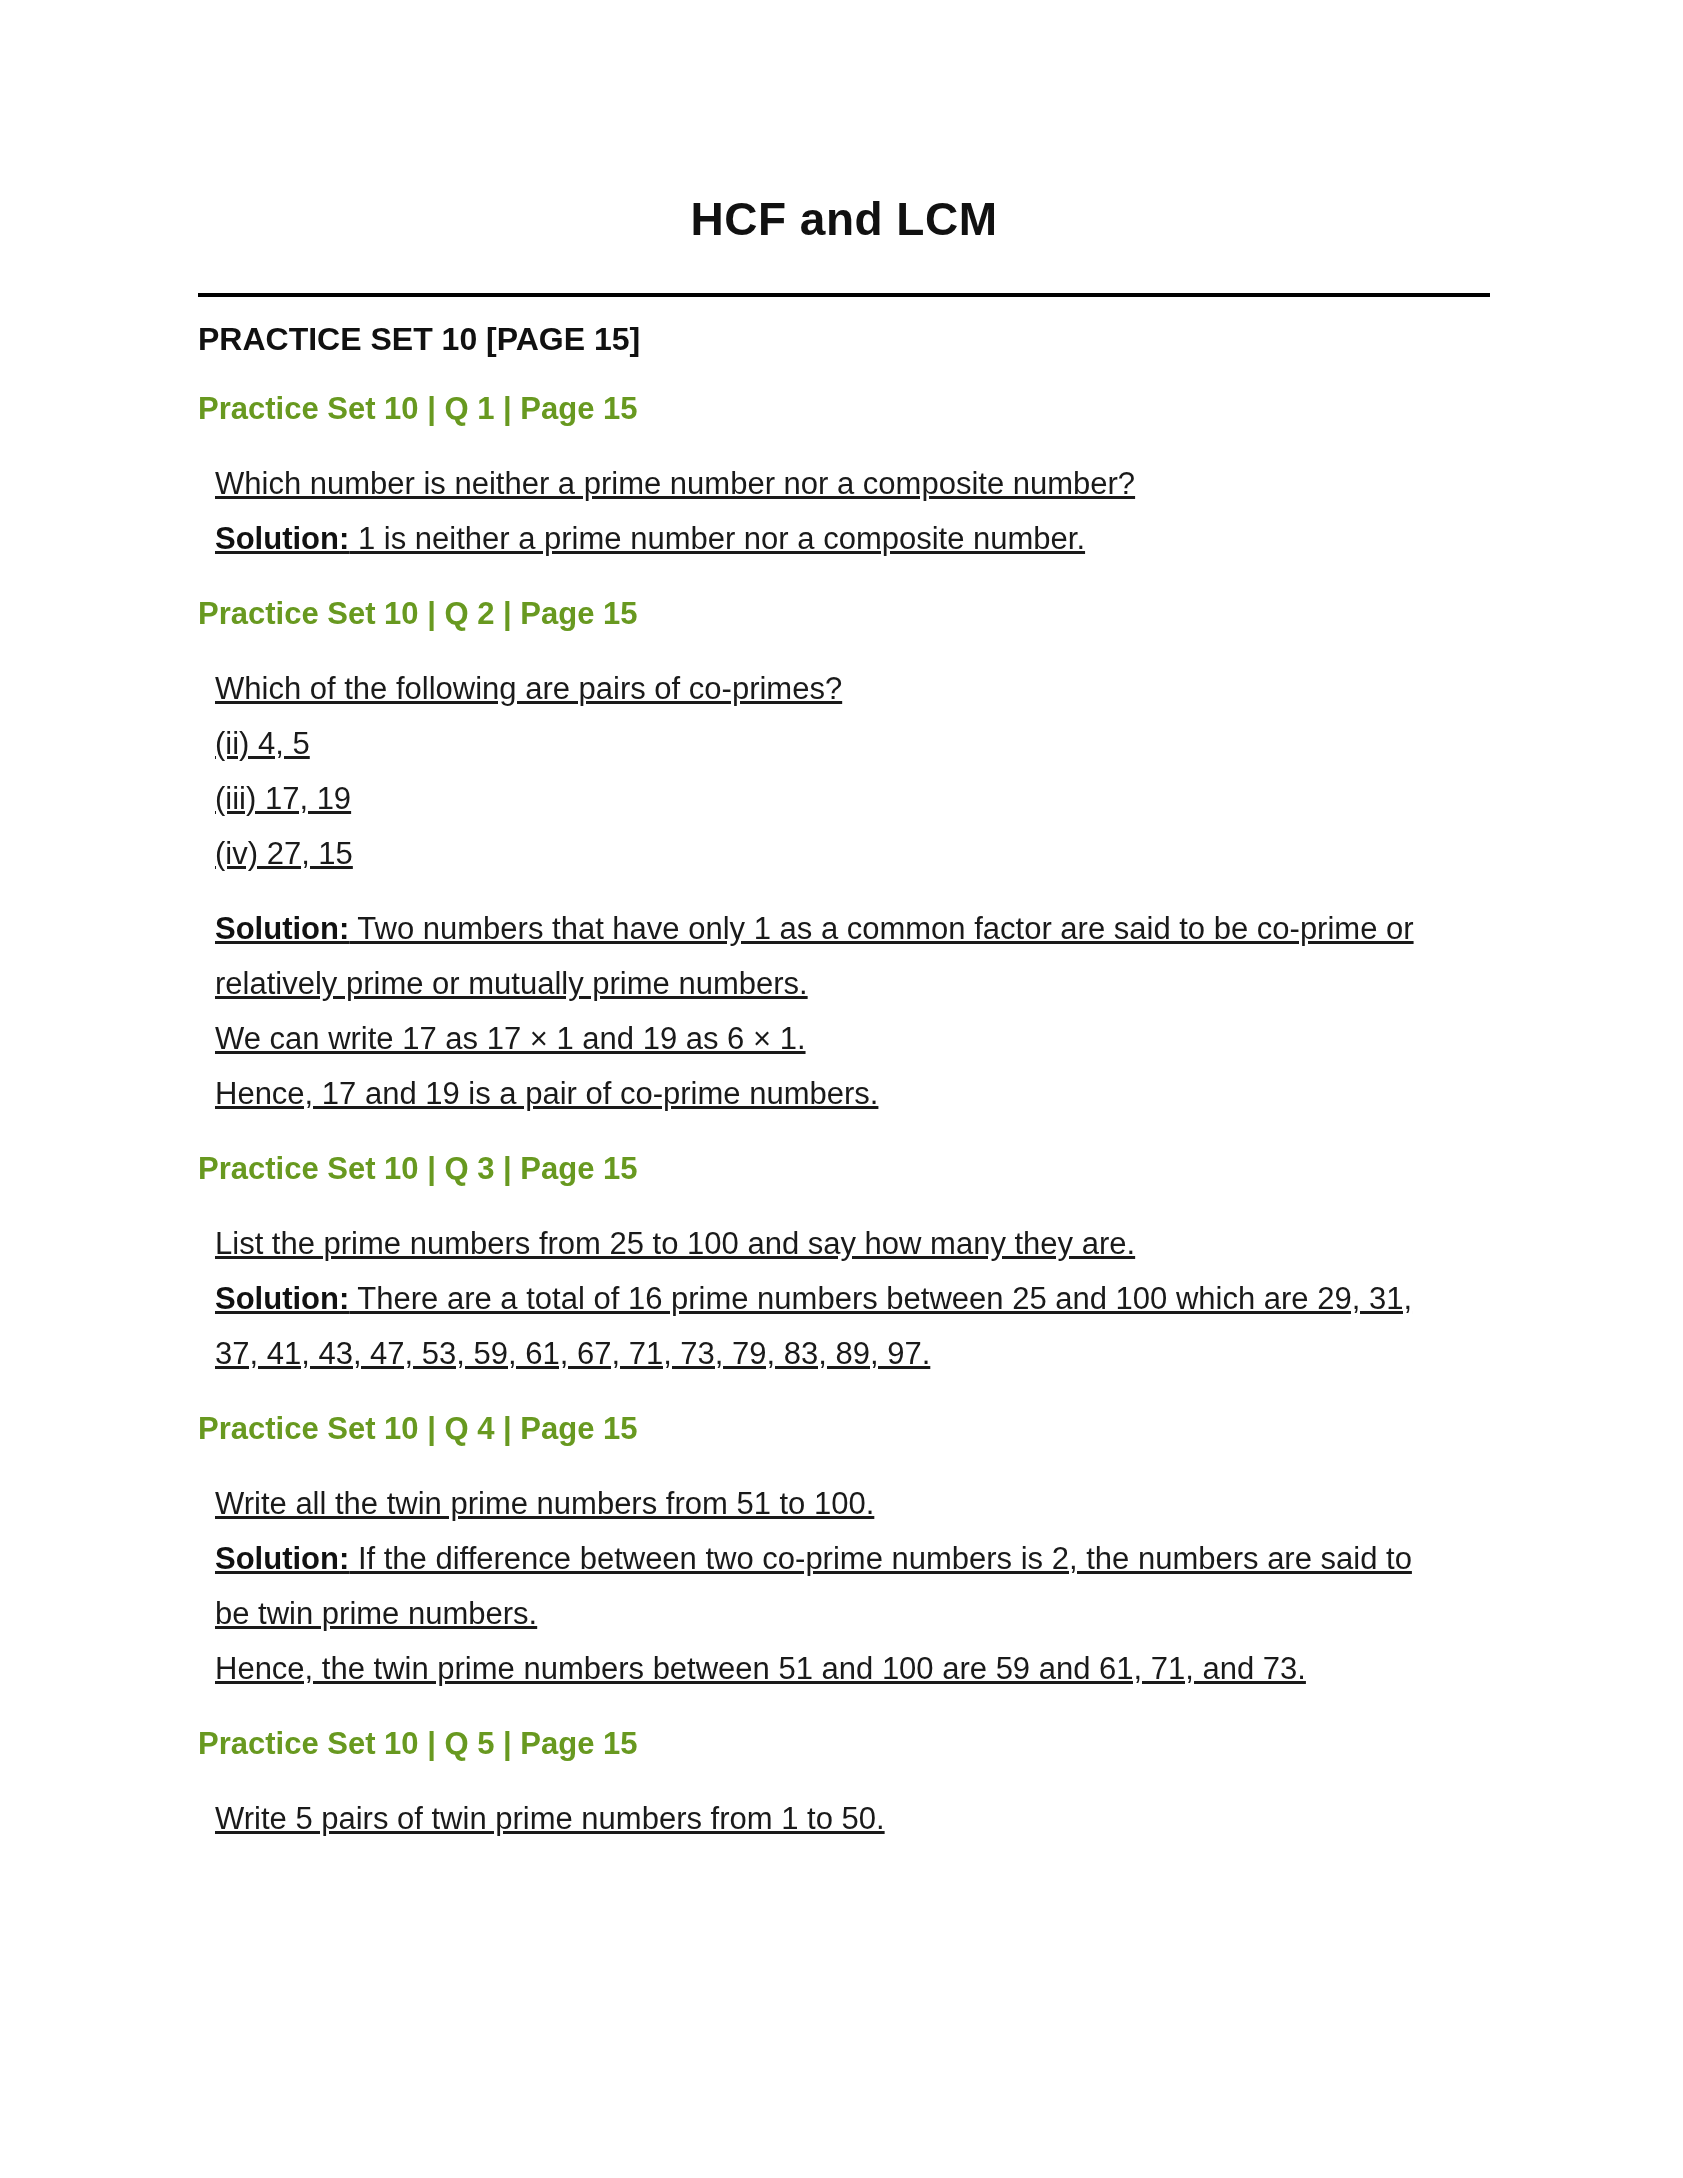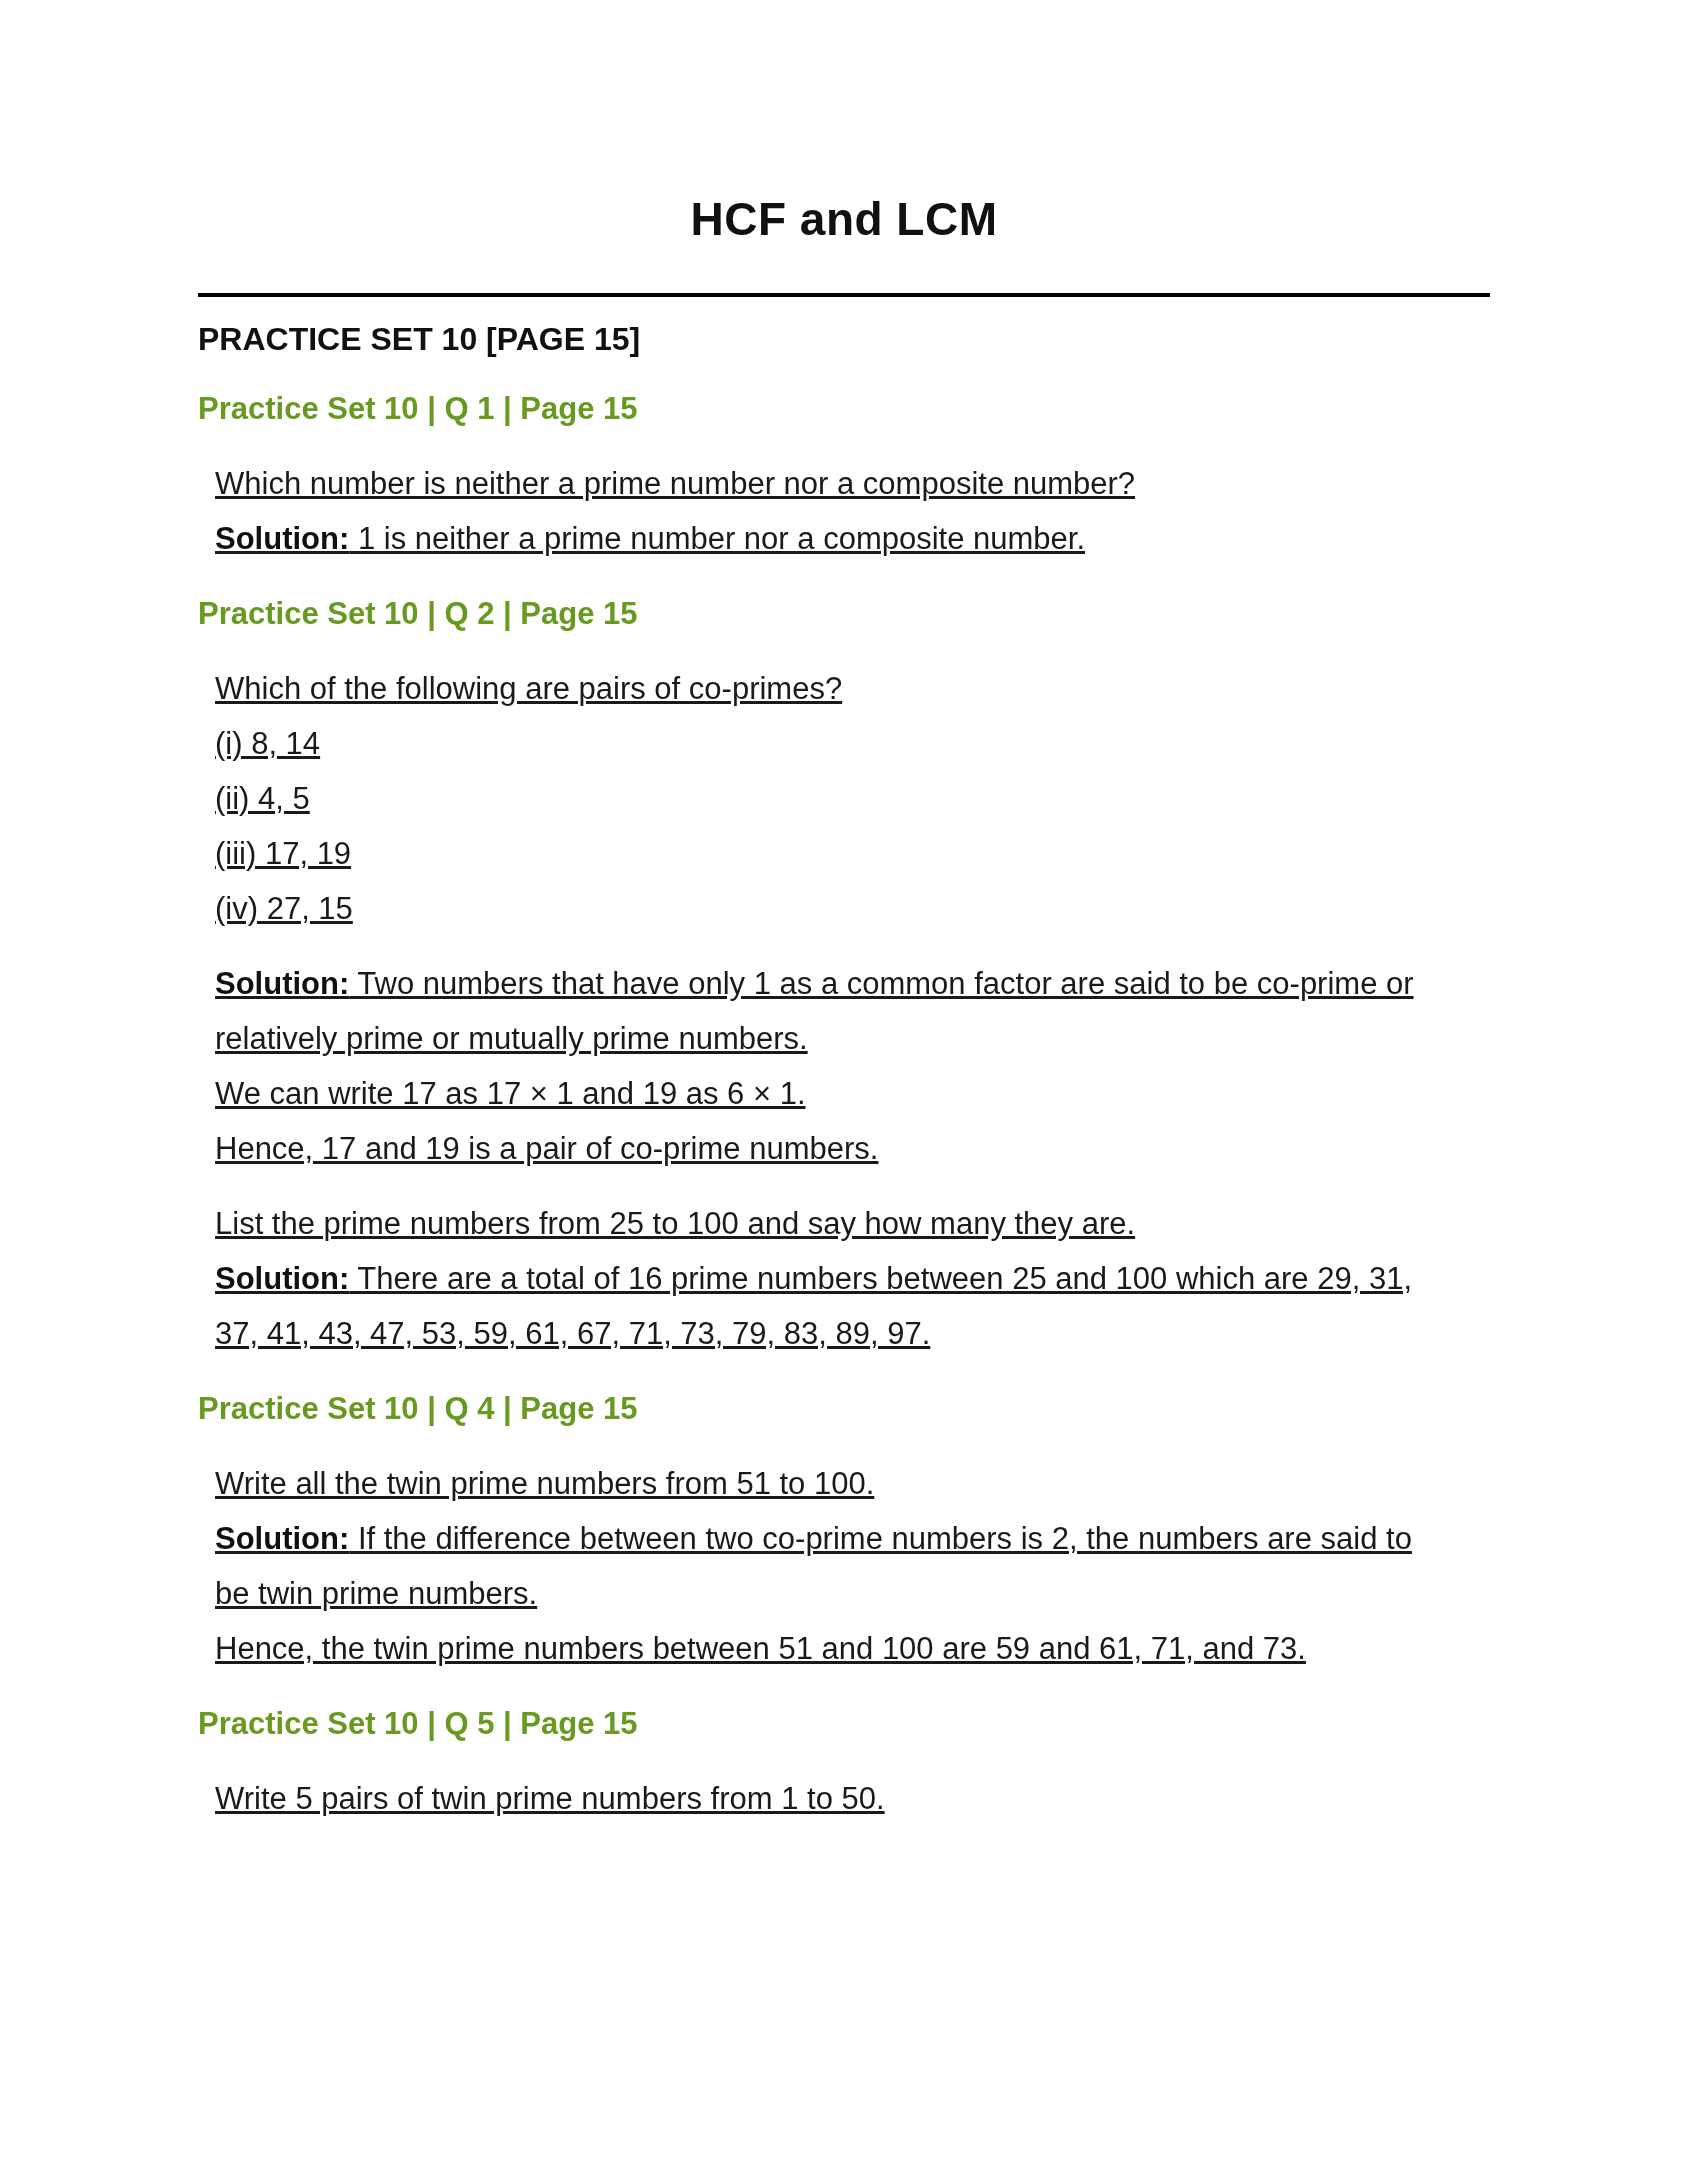--- a/index.html
+++ b/index.html
@@ -78,34 +78,34 @@
     <div class="block">
       <div class="line">Which number is neither a prime number nor a composite number?</div>
       <div class="line"><b class="sol-label">Solution:</b><span> 1 is neither a prime number nor a composite number.</span></div>
     </div>
   </section>
 
   <section>
     <h3 class="q-heading">Practice Set 10 | Q 2 | Page 15</h3>
     <div class="block">
       <div class="line">Which of the following are pairs of co-primes?</div>
-      <div class="line">(i) 8, 14</div>
       <div class="line">(ii) 4, 5</div>
       <div class="line">(iii) 17, 19</div>
       <div class="line">(iv) 27, 15</div>
     </div>
     <div class="block">
       <div class="line"><b class="sol-label">Solution:</b><span> Two numbers that have only 1 as a common factor are said to be co-prime or</span></div>
       <div class="line">relatively prime or mutually prime numbers.</div>
       <div class="line">We can write 17 as 17 × 1 and 19 as 6 × 1.</div>
       <div class="line">Hence, 17 and 19 is a pair of co-prime numbers.</div>
     </div>
   </section>
 
   <section>
+    <h3 class="q-heading">Practice Set 10 | Q 3 | Page 15</h3>
     <div class="block">
       <div class="line">List the prime numbers from 25 to 100 and say how many they are.</div>
       <div class="line"><b class="sol-label">Solution:</b><span> There are a total of 16 prime numbers between 25 and 100 which are 29, 31,</span></div>
       <div class="line">37, 41, 43, 47, 53, 59, 61, 67, 71, 73, 79, 83, 89, 97.</div>
     </div>
   </section>
 
   <section>
     <h3 class="q-heading">Practice Set 10 | Q 4 | Page 15</h3>
     <div class="block">

